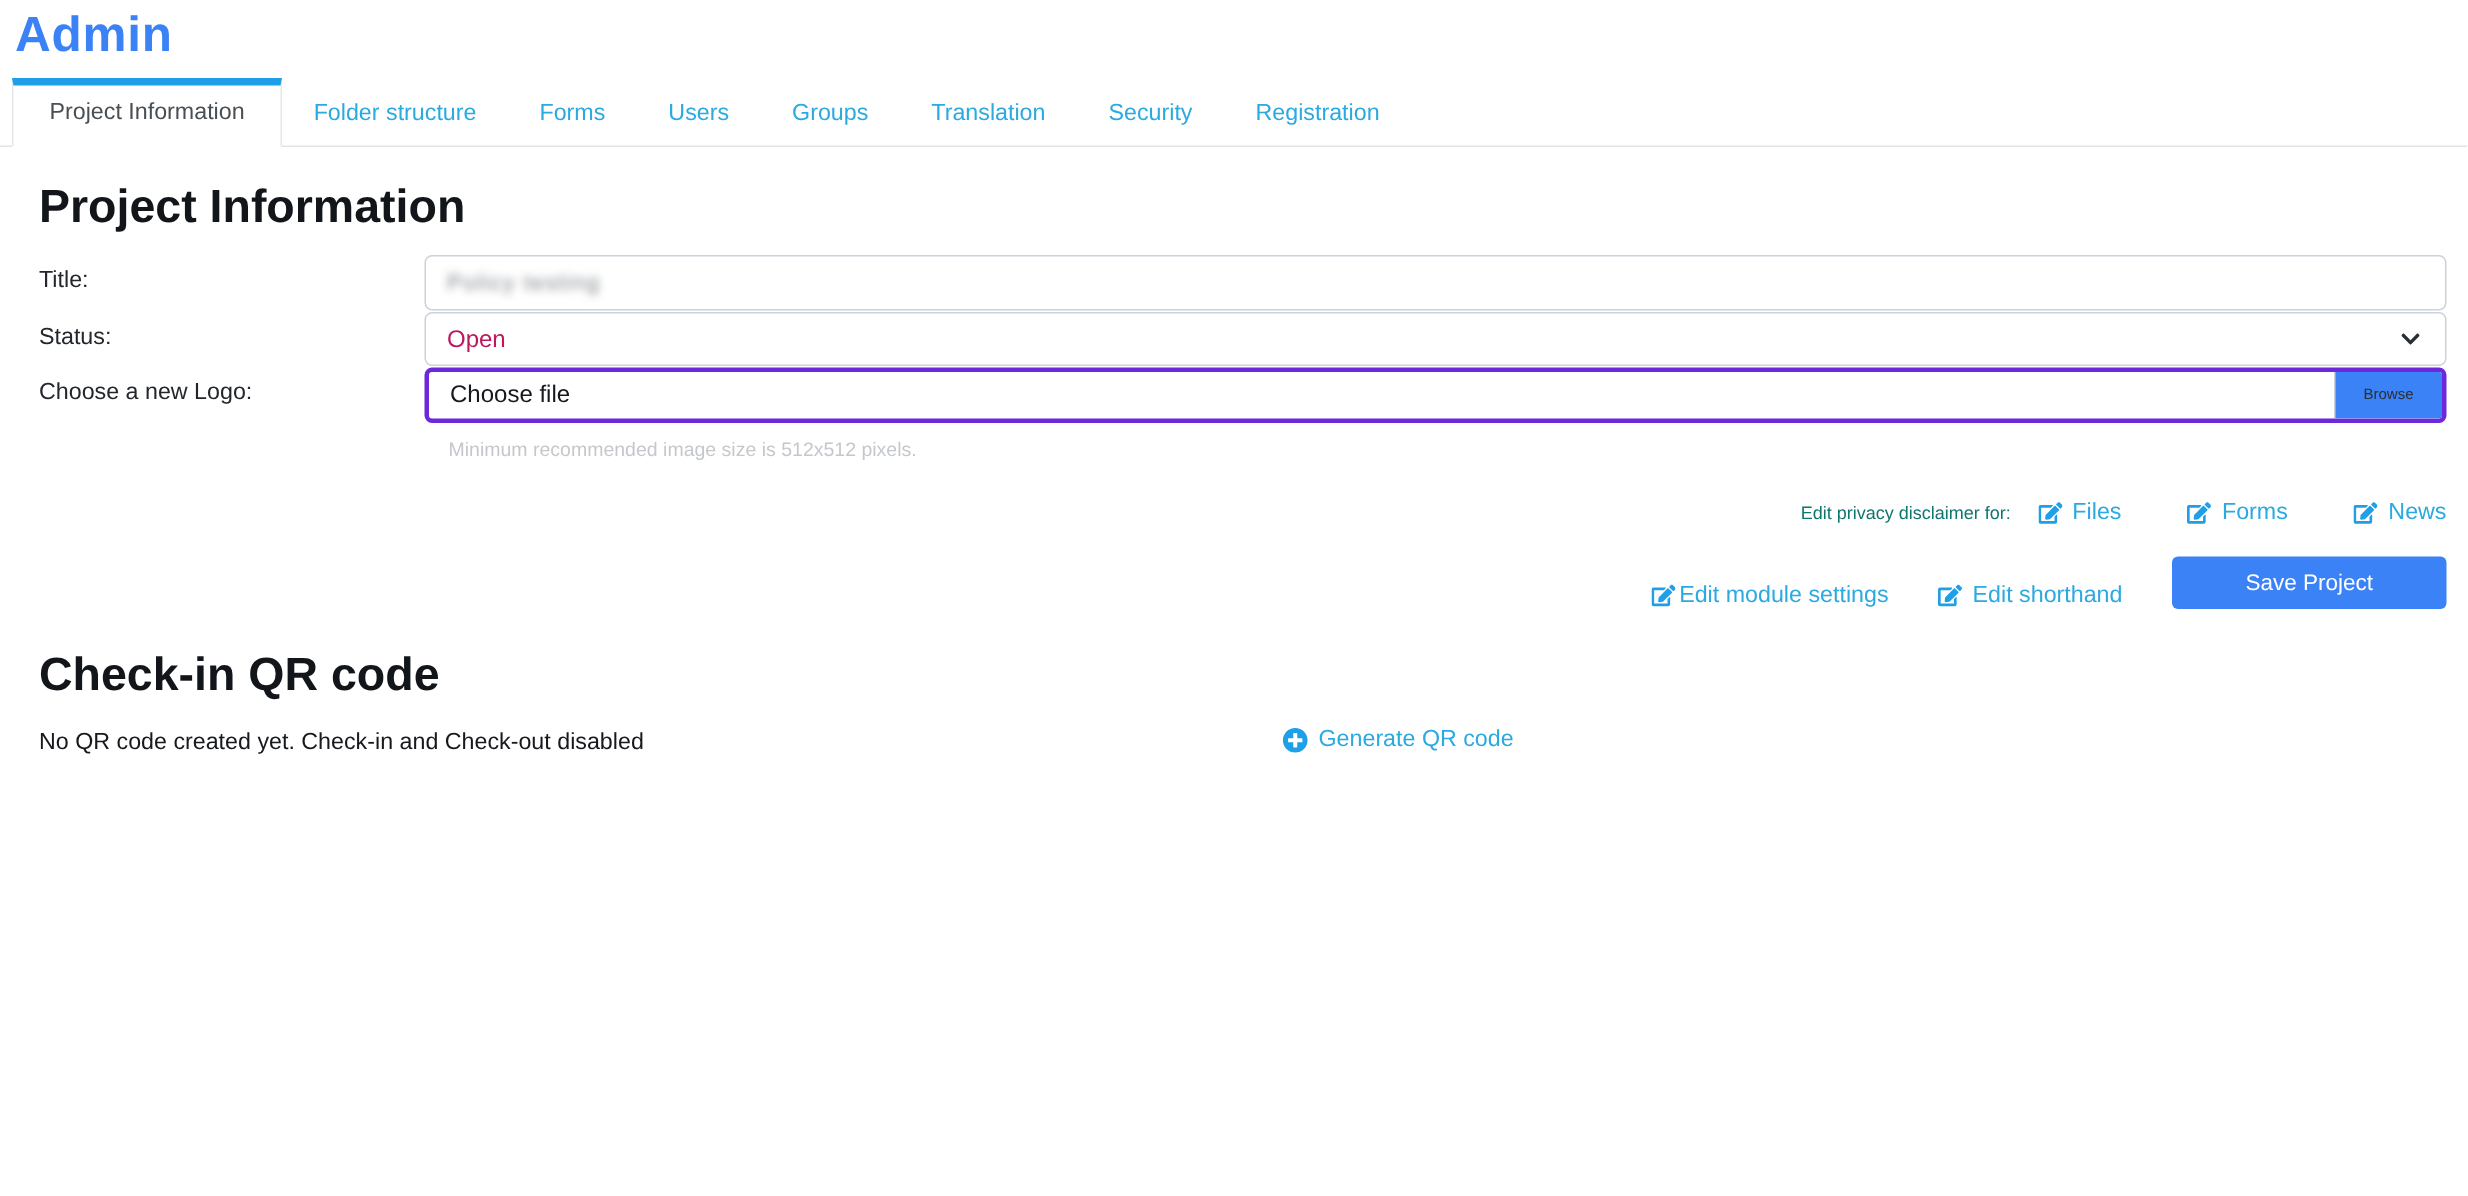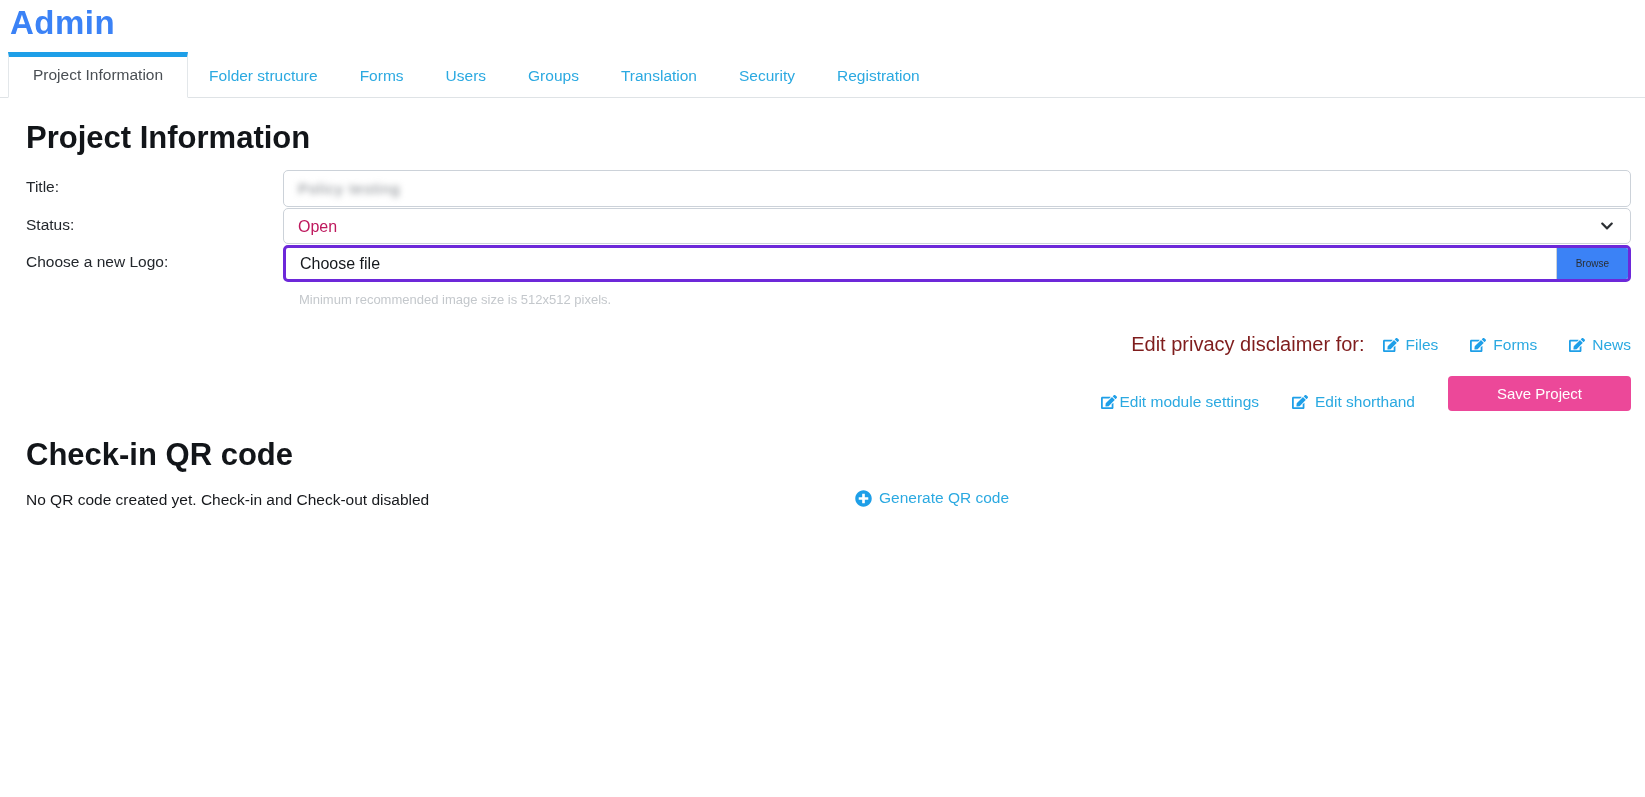--- a/index.html
+++ b/index.html
@@ -62,32 +62,32 @@
     overflow:hidden; background:#fff; cursor:pointer;
   }
   .file-text { flex:1; display:flex; align-items:center; padding:0 14px; font-size:16px; color:#15181c; }
   .browse-btn {
     flex:none; background:#3b82f6; border:none; border-left:1px solid #ccd2d9;
     padding:0 19px; font-size:10px; color:#2a2e33; font-family:inherit; cursor:pointer;
   }
   .hint { margin:10px 0 0 16px; font-size:13px; color:#c4c8cc; }
   
   .privacy-row { display:flex; justify-content:flex-end; align-items:center; margin-top:26px; }
-  .privacy-label { font-size:20px; color:#7f1d1d; margin-right:18px; }
-  .privacy-links { display:flex; align-items:flex-end; gap:32px; }
+  .privacy-label { font-size:12px; color:#0f766e; margin-right:18px; }
+  .privacy-links { display:flex; align-items:flex-end; gap:44px; }
   a.blue-link {
     color:#2ba9e1; text-decoration:none; font-size:15.5px;
     display:inline-flex; align-items:center; gap:7px; cursor:pointer; white-space:nowrap;
   }
   a.blue-link.tight { gap:2px; }
   .edit-icon { display:inline-flex; }
   .edit-icon svg { width:16px; height:16px; fill:#1e9fe8; display:block; }
   .actions-row { display:flex; justify-content:flex-end; align-items:flex-end; margin-top:20px; gap:33px; }
   .save-btn {
-    background:#ec4899; color:#ffffff; border:none; border-radius:4px;
+    background:#3b82f6; color:#ffffff; border:none; border-radius:4px;
     font-size:15px; font-family:inherit; width:183px; padding:9px 0; cursor:pointer;
   }
   
   .qr-heading { margin-top:26px; }
   .qr-row { position:relative; margin-top:12px; height:40px; }
   .qr-status { font-size:15.5px; color:#17191d; padding-top:4px; }
   .generate-link { position:absolute; left:829px; top:2px; font-size:16px; }
   .plus-icon { display:inline-flex; }
   .plus-icon svg { width:17px; height:17px; fill:#1e9fe8; display:block; }
 </style>

